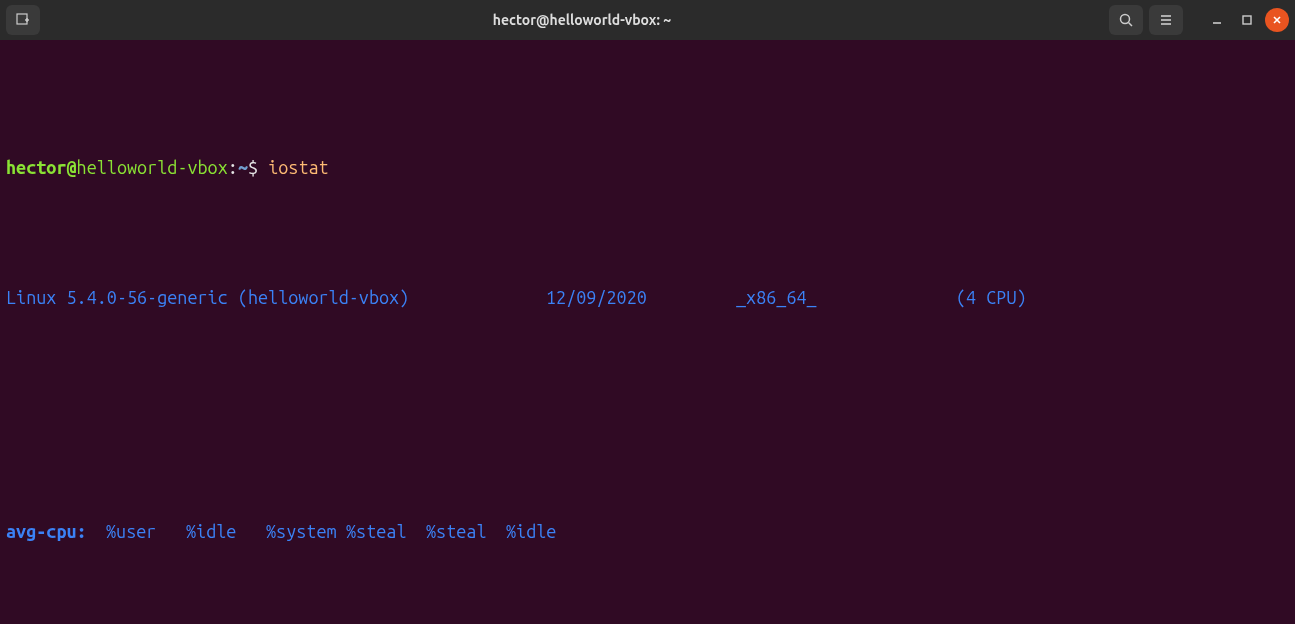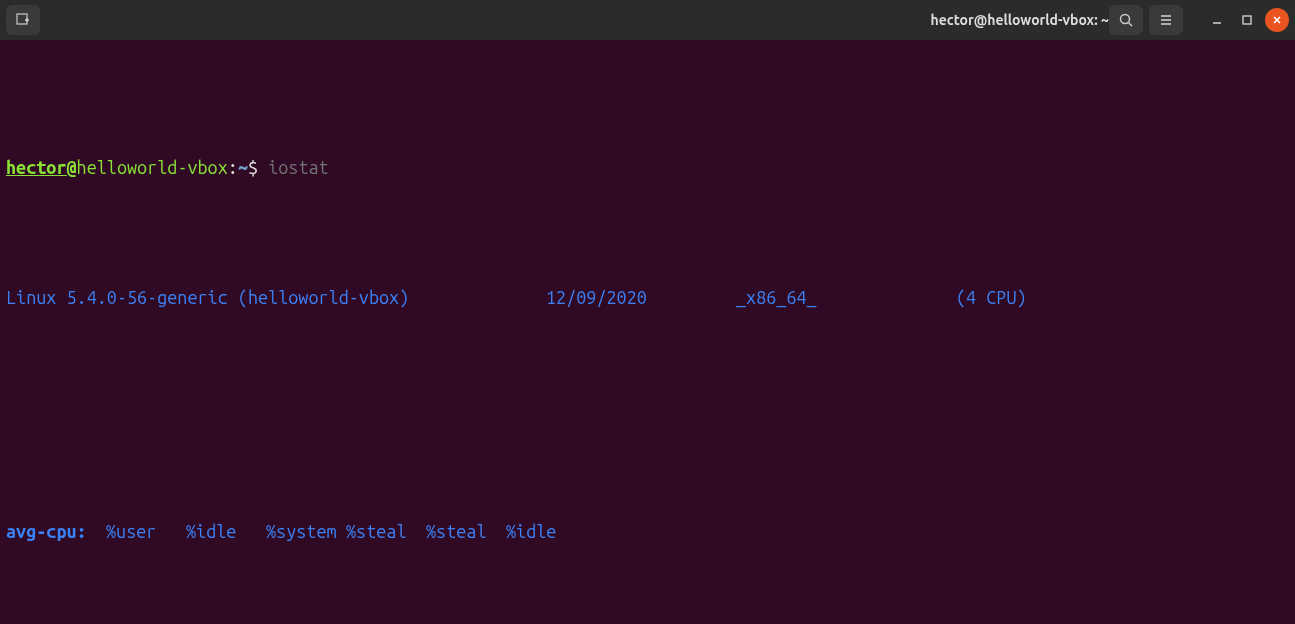--- a/index.html
+++ b/index.html
@@ -23,35 +23,35 @@
     font-family:Ubuntu,Cantarell,Arial,sans-serif;
     font-size:14px;
     color:#ddd;
   }
   .tb-left{display:flex;gap:6px;align-items:center;}
   .tb-btn{
     width:34px;height:30px;border-radius:6px;
     background:#3a3a3a;display:flex;align-items:center;justify-content:center;
     cursor:pointer;color:#ccc;
   }
-  .tb-title{flex:1;text-align:right;font-weight:600;color:#dedede;padding-left:15px;}
+  .tb-title{flex:1;text-align:center;font-weight:600;color:#dedede;padding-left:15px;}
   .tb-right{display:flex;gap:6px;align-items:center;}
   .wn-btn{
     width:24px;height:24px;border-radius:50%;display:flex;align-items:center;justify-content:center;
     cursor:pointer;color:#bbb;font-size:12px;
   }
   .wn-close{ background:#e95420;color:#fff;}
   
   .term{padding:10px 6px 0 6px;white-space:pre;}
-  .p-user{color:#8ae234;font-weight:bold;text-decoration:underline;}
+  .p-user{color:#8ae234;font-weight:bold;}
   .p-host{color:#8ae234;font-weight:normal;}
   .p-colon{color:#e5e5e5;}
   .p-path{color:#729fcf;font-weight:bold;}
   .p-dollar{color:#e5e5e5;}
-  .cmd{color:#737373;}
+  .cmd{color:#fdba74;}
   .row{display:block;}
   .hdr{color:#3b82f6;}
   .num{color:#6892cf;font-weight:bold;}
   .idle{color:#cc241d;font-weight:bold;}
   .cpu-lbl{display:inline-block;width:100px;font-weight:bold;}
   .cpu-col{display:inline-block;width:80px;text-align:left;}
   svg{display:block;}
 </style>
 </head>
 <body>

